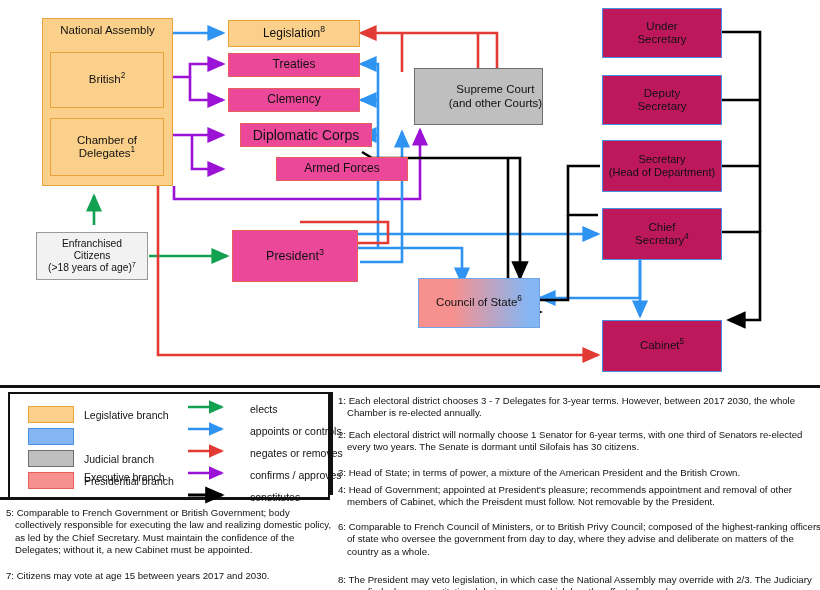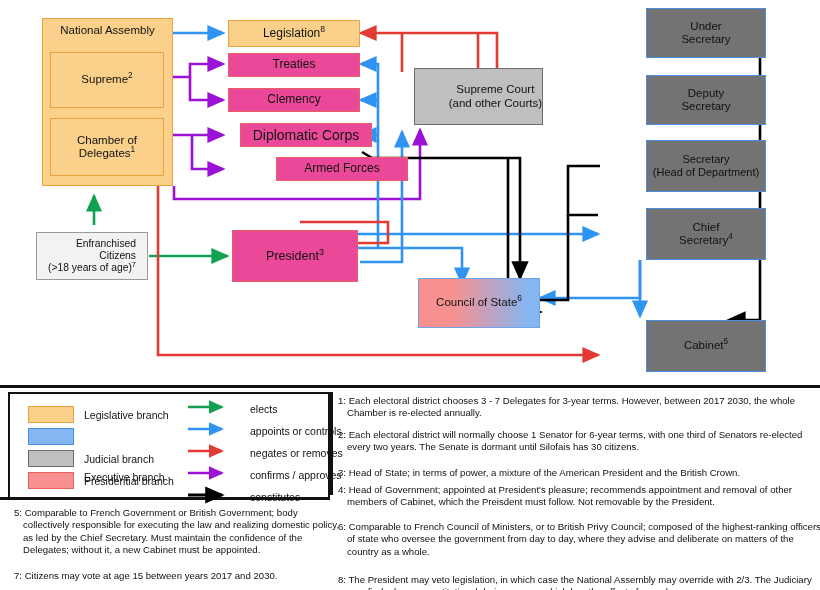--- a/index.html
+++ b/index.html
@@ -2,35 +2,35 @@
 <html><head>
 <meta charset="utf-8">
 <style>
   html,body{margin:0;padding:0;background:#fff;}
   body{width:820px;height:590px;font-family:"Liberation Sans",sans-serif;position:relative;overflow:hidden;}
   #stage{position:absolute;left:0;top:0;width:820px;height:590px;}
   svg#wires{position:absolute;left:0;top:0;width:820px;height:590px;pointer-events:none;}
   .node{position:absolute;box-sizing:border-box;display:flex;align-items:center;justify-content:center;
         text-align:center;line-height:1.15;color:#111;z-index:3;}
   .leg{background:#FBD08A;border:1.6px solid #E8A33D;}
-  .exe{background:#737373;border:1.6px solid #4A90E2;margin-left:44px;}
+  .exe{background:#be185d;border:1.6px solid #4A90E2;}
   .jud{background:#BFBFBF;border:1.6px solid #6E6E6E;justify-content:flex-end;}
   .pres{background:#ec4899;border:1.6px solid #E8605C;}
-  .plain{background:#F2F2F2;border:1.3px solid #9A9A9A;text-align:right;}
+  .plain{background:#F2F2F2;border:1.3px solid #9A9A9A;}
   .cos{background:linear-gradient(90deg,#F7918F 0%,#F7918F 28%,#84B6F4 92%);border:1.6px solid #6FA4E8;}
   sup{font-size:.72em;vertical-align:super;line-height:0;}
   
   #panel{position:absolute;left:0;top:385px;width:820px;height:205px;background:#fff;z-index:6;}
   #panel .hline{position:absolute;left:0;width:820px;height:3px;background:#111;}
   #legendbox{position:absolute;left:8px;top:7px;width:318px;height:103px;border:2.5px solid #111;background:#fff;}
   .sw{position:absolute;width:46px;height:17px;box-sizing:border-box;}
   .lglabel{position:absolute;font-size:10.5px;color:#111;white-space:nowrap;}
   .arrlabel{position:absolute;font-size:10.5px;color:#111;white-space:nowrap;}
   .fn{position:absolute;font-size:9.6px;color:#111;line-height:1.28;text-indent:-9px;padding-left:9px;}
-  .fnL{width:318px;left:6px;margin-left:8px;}
+  .fnL{width:318px;left:6px;}
   .fnR{width:478px;left:338px;}
   #vdiv{position:absolute;left:330px;top:7px;width:2.5px;height:103px;background:#111;}
 </style>
 </head>
 <body>
 
 <div id="stage">
 
   <svg id="wires" viewBox="0 0 820 590">
     <defs>
@@ -105,21 +105,21 @@
       <path d="M600,166 L568,166 L568,215 L598,215" stroke="#000"></path>
       <path d="M568,215 L568,300 L540,300" stroke="#000"></path>
       <path d="M508,158 L508,312 L540,312" stroke="#000" marker-end="url(#ak)"></path>
     </g>
   </svg>
 
   <div class="node leg" style="left:42px;top:18px;width:131px;height:168px;align-items:flex-start;padding-top:5px;font-size:11.5px;">
     <span>National Assembly</span>
   </div>
   <div class="node leg" style="left:50px;top:52px;width:114px;height:56px;font-size:11.5px;">
-    <span><span>Supreme</span><sup>2</sup></span>
+    <span><span>British</span><sup>2</sup></span>
   </div>
   <div class="node leg" style="left:50px;top:118px;width:114px;height:58px;font-size:11.5px;">
     <span><span style="white-space:pre-line">Chamber of
 Delegates</span><sup>1</sup></span>
   </div>
 
   <div class="node plain" style="left:36px;top:232px;width:112px;height:48px;font-size:10.3px;">
     <span><span style="white-space:pre-line">Enfranchised
 Citizens
 (&gt;18 years of age)</span><sup>7</sup></span>

